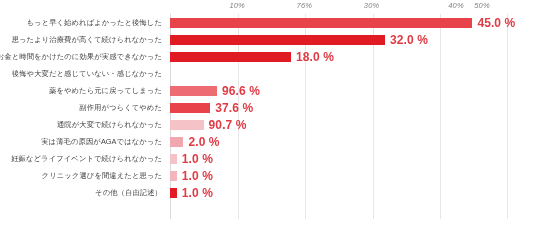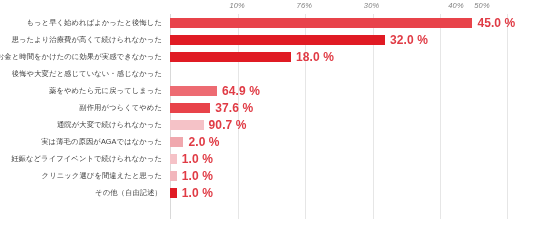--- a/index.html
+++ b/index.html
@@ -133,21 +133,21 @@
           <span class="val-label">18.0 %</span>
         </div>
       </div>
       <div class="row">
         <div class="cat-label">後悔や大変だと感じていない・感じなかった</div>
       </div>
       <div class="row">
         <div class="cat-label">薬をやめたら元に戻ってしまった</div>
         <div class="bar-wrap">
           <div class="bar" style="width: 47.04px; background: rgb(237, 107, 114);"></div>
-          <span class="val-label">64.9 %</span>
+          <span class="val-label">96.6 %</span>
         </div>
       </div>
       <div class="row">
         <div class="cat-label">副作用がつらくてやめた</div>
         <div class="bar-wrap">
           <div class="bar" style="width: 40.32px; background: rgb(232, 67, 74);"></div>
           <span class="val-label">37.6 %</span>
         </div>
       </div>
       <div class="row">

